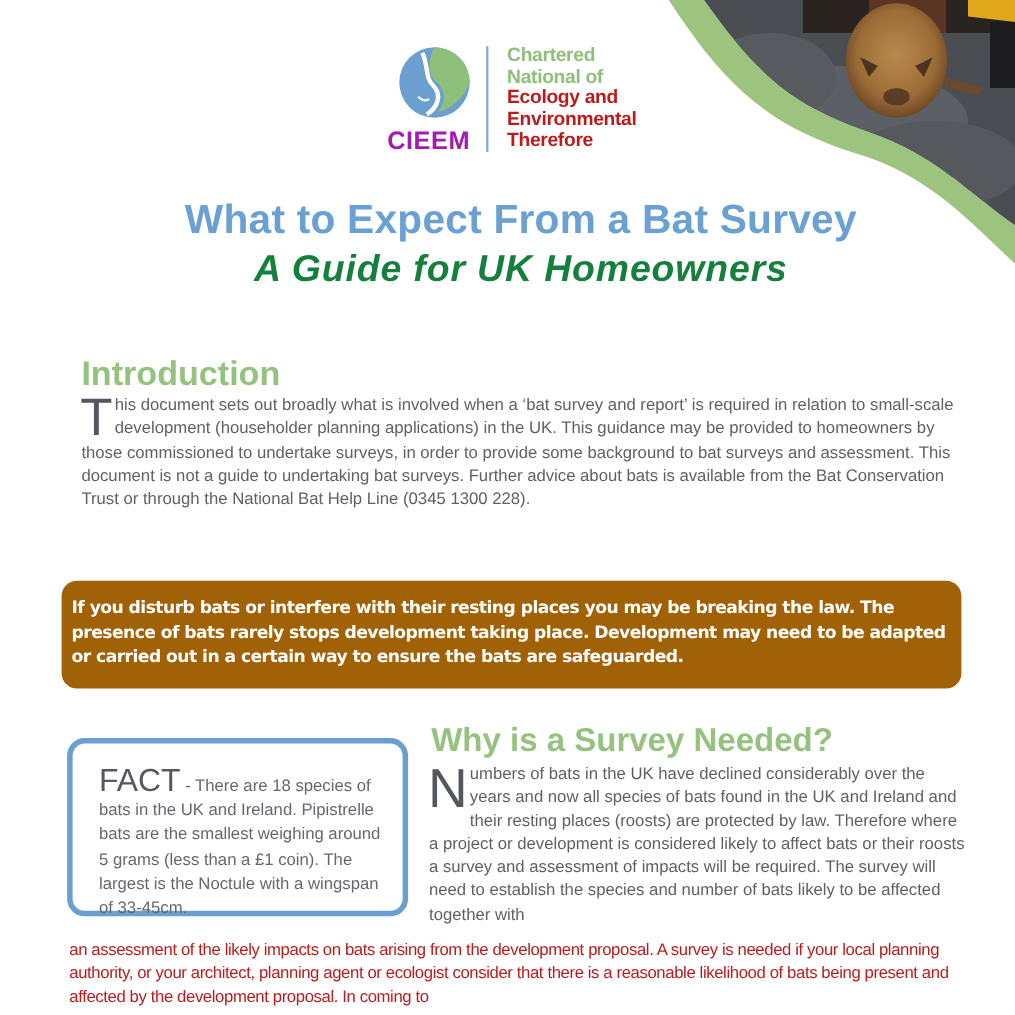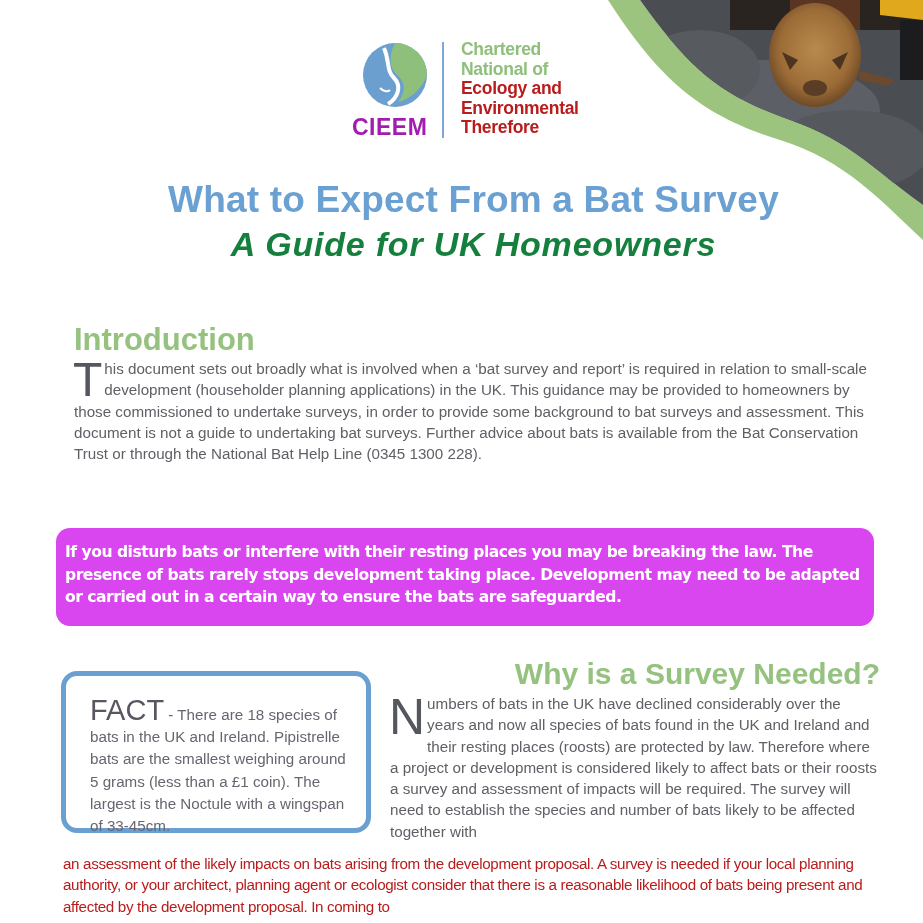--- a/index.html
+++ b/index.html
@@ -39,38 +39,38 @@
   }
   .intro { position: absolute; left: 63px; top: 322px; width: 800px; margin-left: 11px; }
   .body-text { font-size: 15.2px; line-height: 21.3px; color: #5f5f66; }
   .dropcap {
     float: left; font-size: 48px; line-height: 38px; color: #55575e; margin: 3px 2px 0 -1px;
     font-family: "Liberation Sans", sans-serif;
   }
 
   .callout {
     position: absolute; left: 56px; top: 528px; width: 818px; height: 98px;
-    background: #d946ef; border-radius: 14px; box-sizing: border-box;
+    background: #a16207; border-radius: 14px; box-sizing: border-box;
     padding: 13px 0 0 9px;
   }
   .callout p {
     margin: 0; color: #ffffff; font-weight: bold; font-size: 15.6px; line-height: 22.5px;
     font-family: "DejaVu Sans", sans-serif; letter-spacing: -0.5px;
   }
 
   .fact {
     position: absolute; left: 61px; top: 671px; width: 310px; height: 162px;
     border: 5px solid #6aa0d0; border-radius: 16px; box-sizing: border-box;
     padding: 8px 0 0 11px;
   }
   .fact p { margin: 13px; font-size: 15.2px; line-height: 22.2px; color: #6a6470; }
   .fact .fact-word { font-size: 29px; color: #5a5560; line-height: 26px; }
 
   .why { position: absolute; left: 390px; top: 655px; width: 490px; }
-  .why h2.section { font-size: 30px; line-height: 38px; margin-left: 2px; text-align: right; }
+  .why h2.section { font-size: 30px; line-height: 38px; margin-left: 2px; }
   .why .dropcap { font-size: 50px; line-height: 40px; margin-top: 4px; }
 
   .continued { position: absolute; left: 63px; top: 853px; width: 820px; }
   .continued p {
     margin: 0; font-size: 15.2px; line-height: 21.3px; color: #b91c1c;
     font-family: "Liberation Sans Narrow", "Liberation Sans", sans-serif;
     letter-spacing: -0.35px;
   }
 </style>
 </head>

